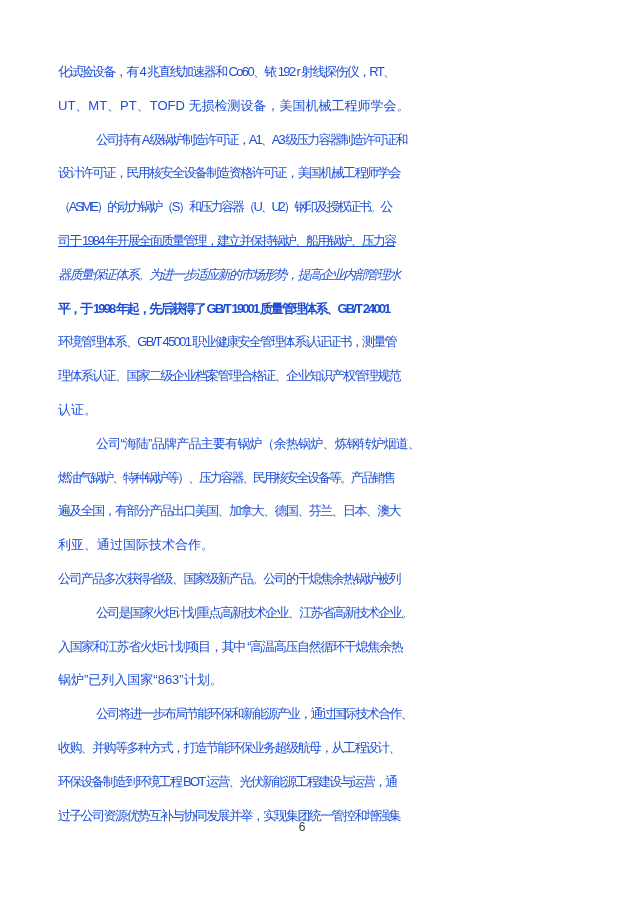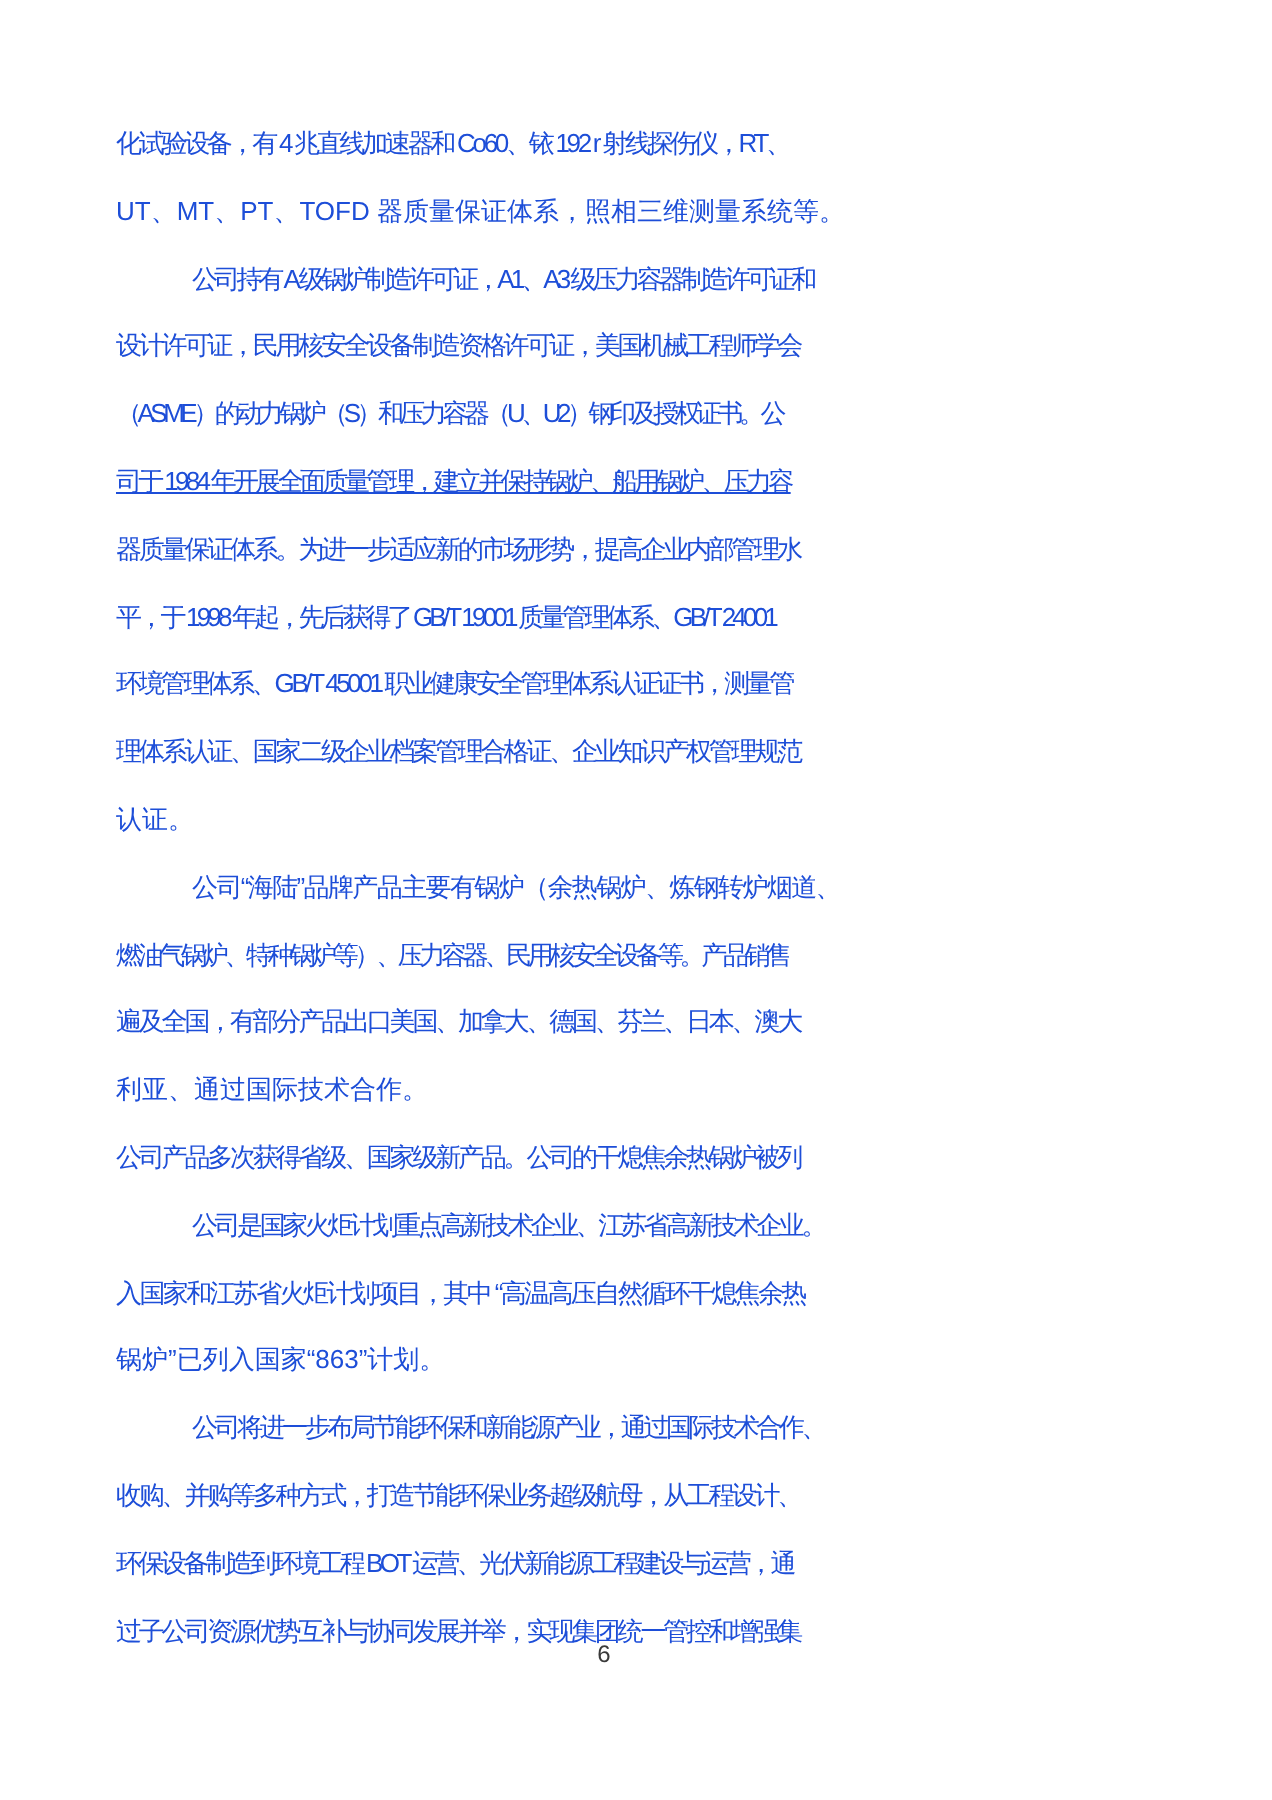--- a/index.html
+++ b/index.html
@@ -51,30 +51,30 @@
   }
 </style>
 </head>
 <body>
 
 <div class="page">
   <div class="text-col">
 
     <div class="para">
       <div class="line"><span class="lt" style="letter-spacing: -1.64219px;">化试验设备，有 4 兆直线加速器和 Co60、铱 192 r 射线探伤仪，RT、</span></div>
-      <div class="line end"><span class="lt">UT、MT、PT、TOFD 器质量保证体系，照相三维测量系统等。</span></div>
+      <div class="line end"><span class="lt">UT、MT、PT、TOFD 无损检测设备，美国机械工程师学会。</span></div>
     </div>
 
     <div class="para">
       <div class="line indent"><span class="lt" style="letter-spacing: -1.96828px;">公司持有 A 级锅炉制造许可证，A1、A3 级压力容器制造许可证和</span></div>
       <div class="line"><span class="lt" style="letter-spacing: -1.6px;">设计许可证，民用核安全设备制造资格许可证，美国机械工程师学会</span></div>
       <div class="line"><span class="lt" style="letter-spacing: -2.25092px;">（ASME）的动力锅炉（S）和压力容器（U、U2）钢印及授权证书。公</span></div>
       <div class="line"><span class="lt" style="letter-spacing: -1.84789px; text-decoration: underline;">司于 1984 年开展全面质量管理，建立并保持锅炉、船用锅炉、压力容</span></div>
-      <div class="line"><span class="lt" style="letter-spacing: -1.6px;">器质量保证体系。为进一步适应新的市场形势，提高企业内部管理水</span></div>
-      <div class="line"><span class="lt" style="letter-spacing: -1.90455px;">平，于 1998 年起，先后获得了 GB/T 19001 质量管理体系、GB/T 24001</span></div>
+      <div class="line"><span class="lt" style="letter-spacing: -1.6px; font-style: italic;">器质量保证体系。为进一步适应新的市场形势，提高企业内部管理水</span></div>
+      <div class="line"><span class="lt" style="letter-spacing: -1.90455px; font-weight: bold;">平，于 1998 年起，先后获得了 GB/T 19001 质量管理体系、GB/T 24001</span></div>
       <div class="line"><span class="lt" style="letter-spacing: -1.67752px;">环境管理体系、GB/T 45001 职业健康安全管理体系认证证书，测量管</span></div>
       <div class="line"><span class="lt" style="letter-spacing: -1.6px;">理体系认证、国家二级企业档案管理合格证、企业知识产权管理规范</span></div>
       <div class="line end"><span class="lt">认证。</span></div>
     </div>
 
     <div class="para">
       <div class="line indent"><span class="lt" style="letter-spacing: -0.809152px;">公司“海陆”品牌产品主要有锅炉（余热锅炉、炼钢转炉烟道、</span></div>
       <div class="line"><span class="lt" style="letter-spacing: -2.16129px;">燃油气锅炉、特种锅炉等）、压力容器、民用核安全设备等。产品销售</span></div>
       <div class="line"><span class="lt" style="letter-spacing: -1.6px;">遍及全国，有部分产品出口美国、加拿大、德国、芬兰、日本、澳大</span></div>
       <div class="line end"><span class="lt">利亚、通过国际技术合作。</span></div>

